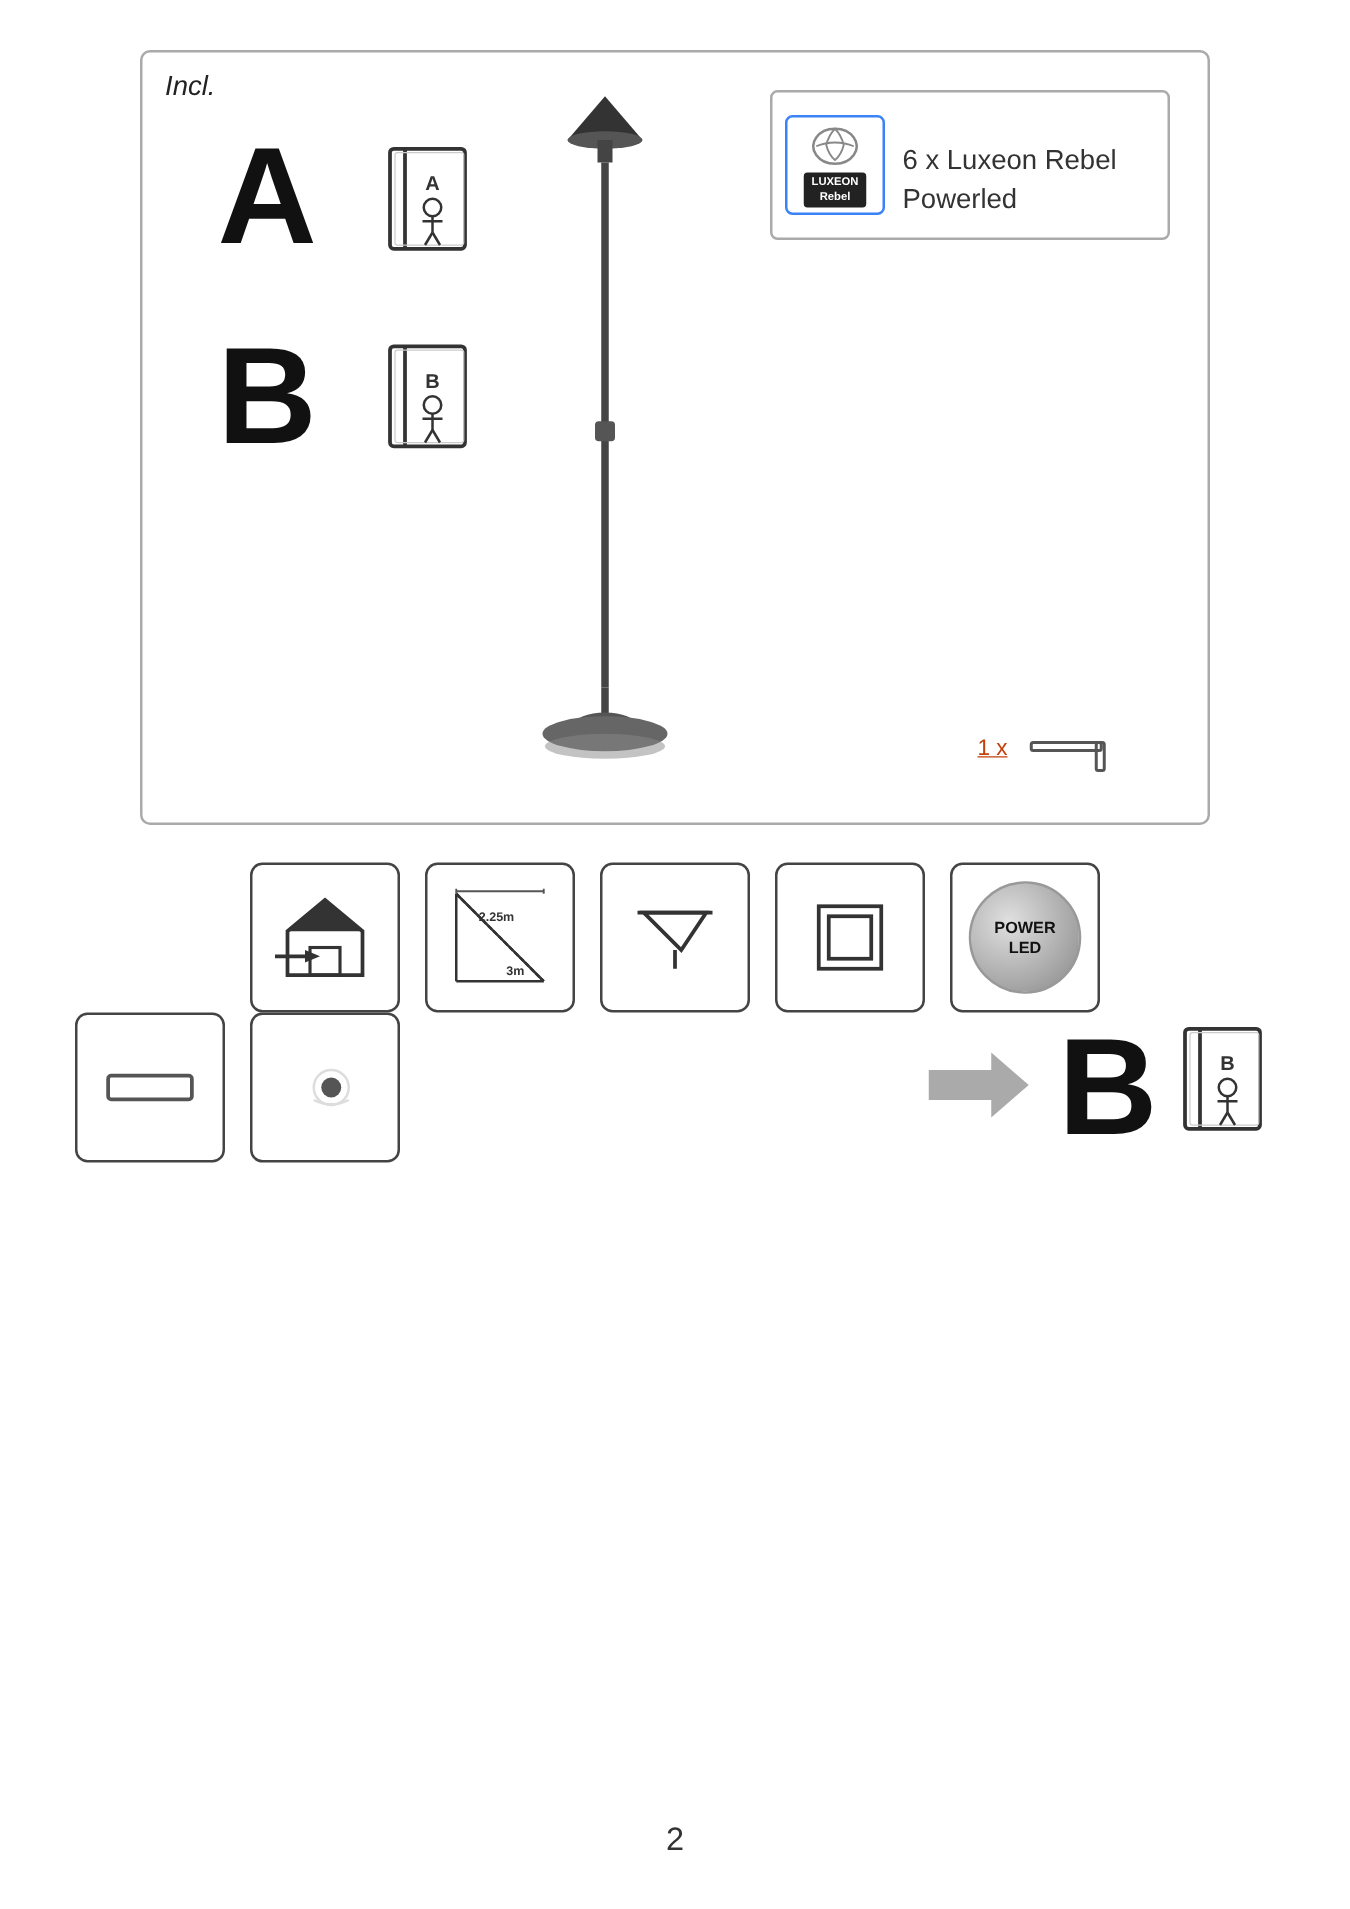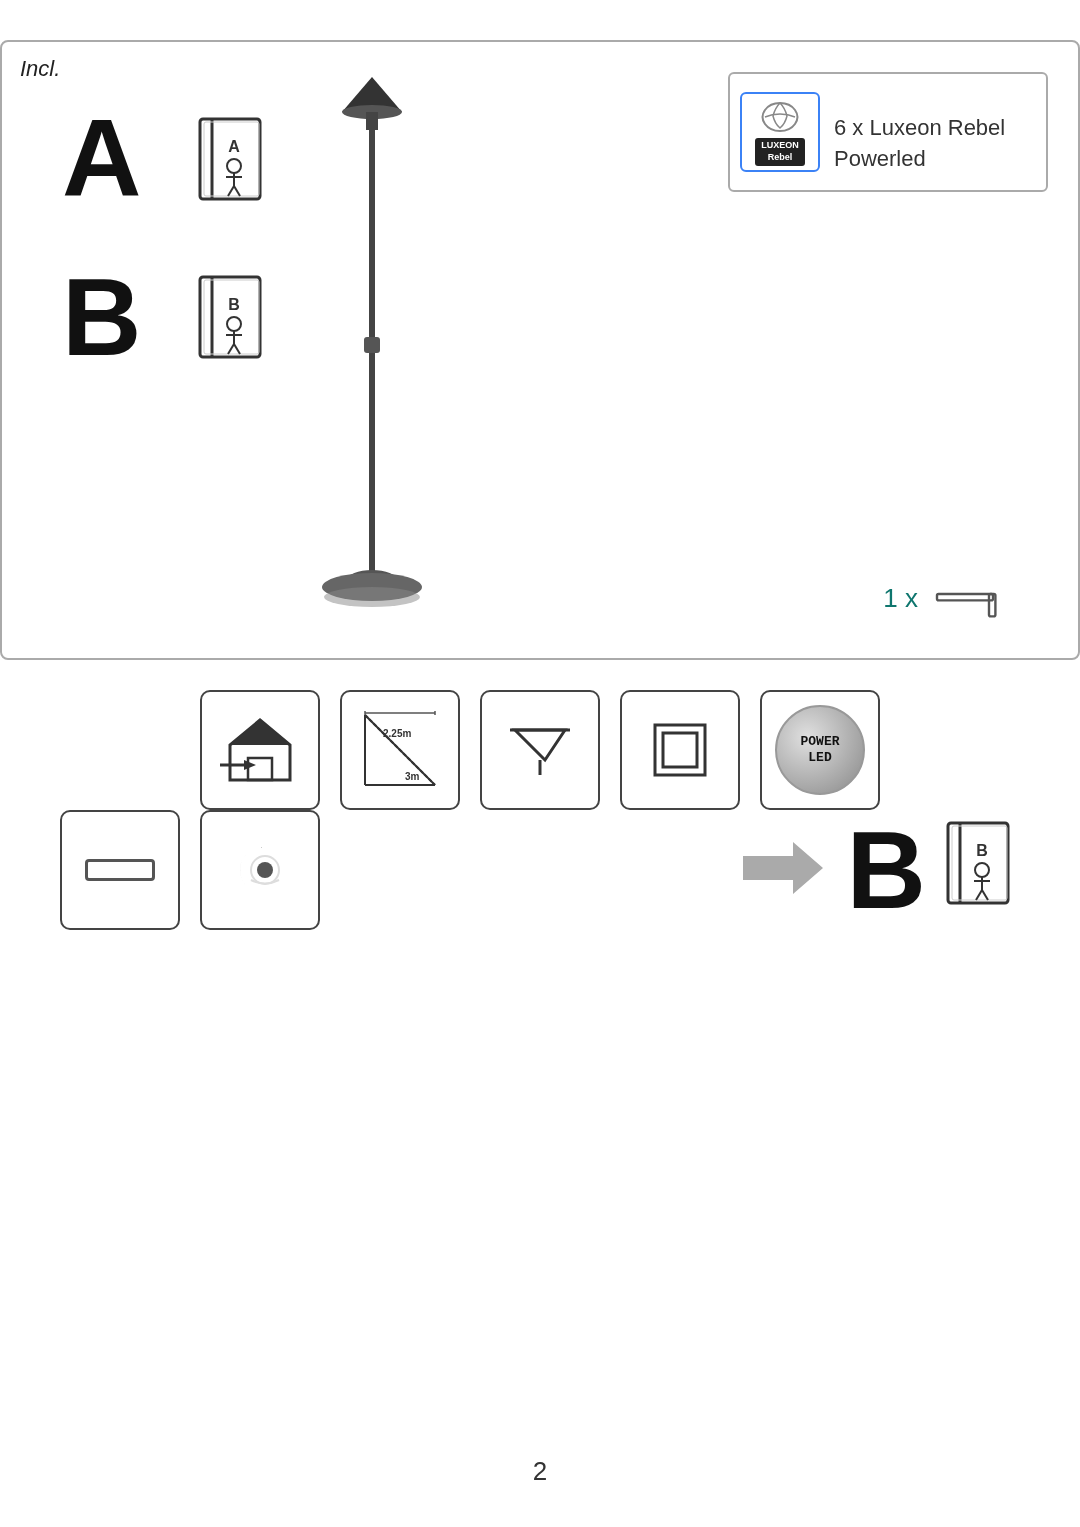--- a/index.html
+++ b/index.html
@@ -11,21 +11,21 @@
       display: flex;
       flex-direction: column;
       align-items: center;
       padding: 40px 40px 20px;
     }
 
     
     .main-box {
       border: 2px solid #aaa;
       border-radius: 8px;
-      width: 1080px;
+      width: 856px;
       height: 620px;
       position: relative;
       margin-bottom: 30px;
     }
 
     .incl-label {
       position: absolute;
       top: 14px;
       left: 18px;
       font-size: 22px;
@@ -121,22 +121,23 @@
     .one-x-wrench {
       position: absolute;
       bottom: 40px;
       right: 60px;
       display: flex;
       align-items: center;
       gap: 10px;
     }
 
     .one-x-label {
-      font-size: 26px;
-      color: #0f766e;
+      font-size: 18px;
+      color: #c2410c;
+      text-decoration: underline;
     }
 
     .wrench-icon {
       width: 90px;
       height: 40px;
     }
 
     
     .icons-row {
       display: flex;
@@ -169,21 +170,20 @@
       justify-content: center;
       border: 2px solid #999;
     }
 
     .power-led-text {
       font-size: 13px;
       font-weight: 900;
       color: #111;
       text-align: center;
       line-height: 1.2;
-      font-family: Liberation Mono, monospace;
     }
 
     
     .icons-row2 {
       display: flex;
       gap: 20px;
       margin-bottom: 30px;
       align-items: center;
       width: 960px;
     }

